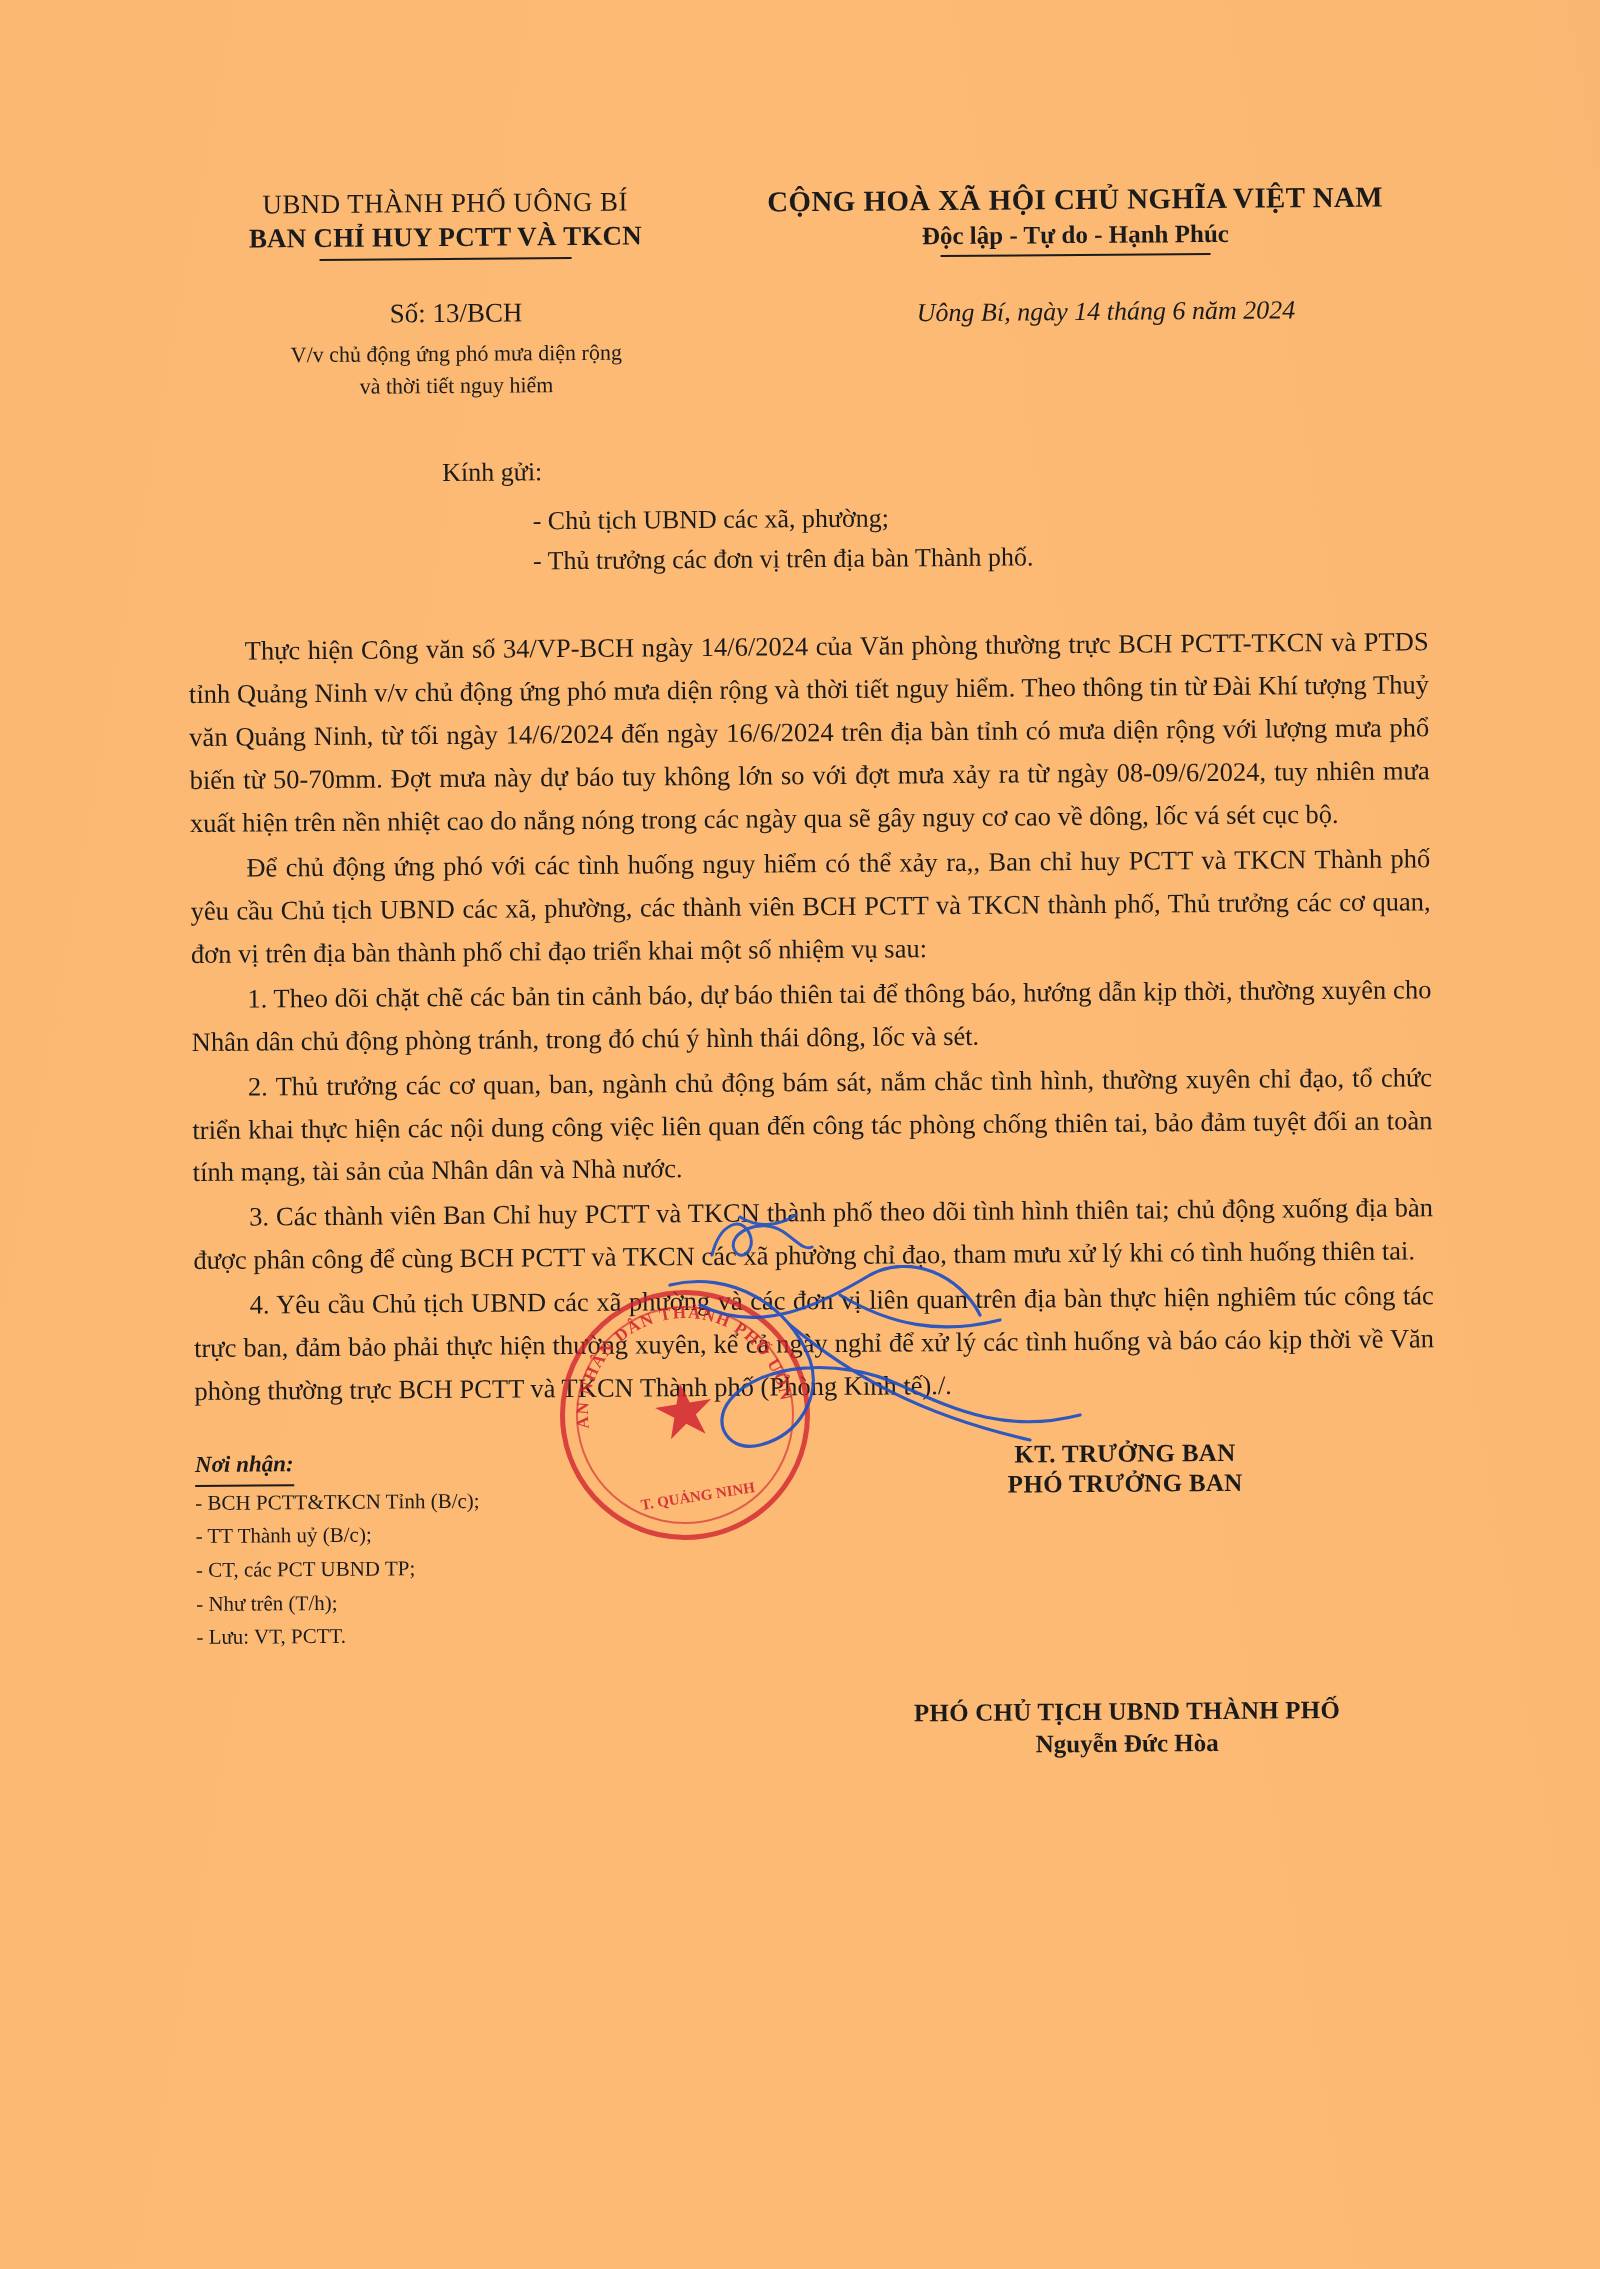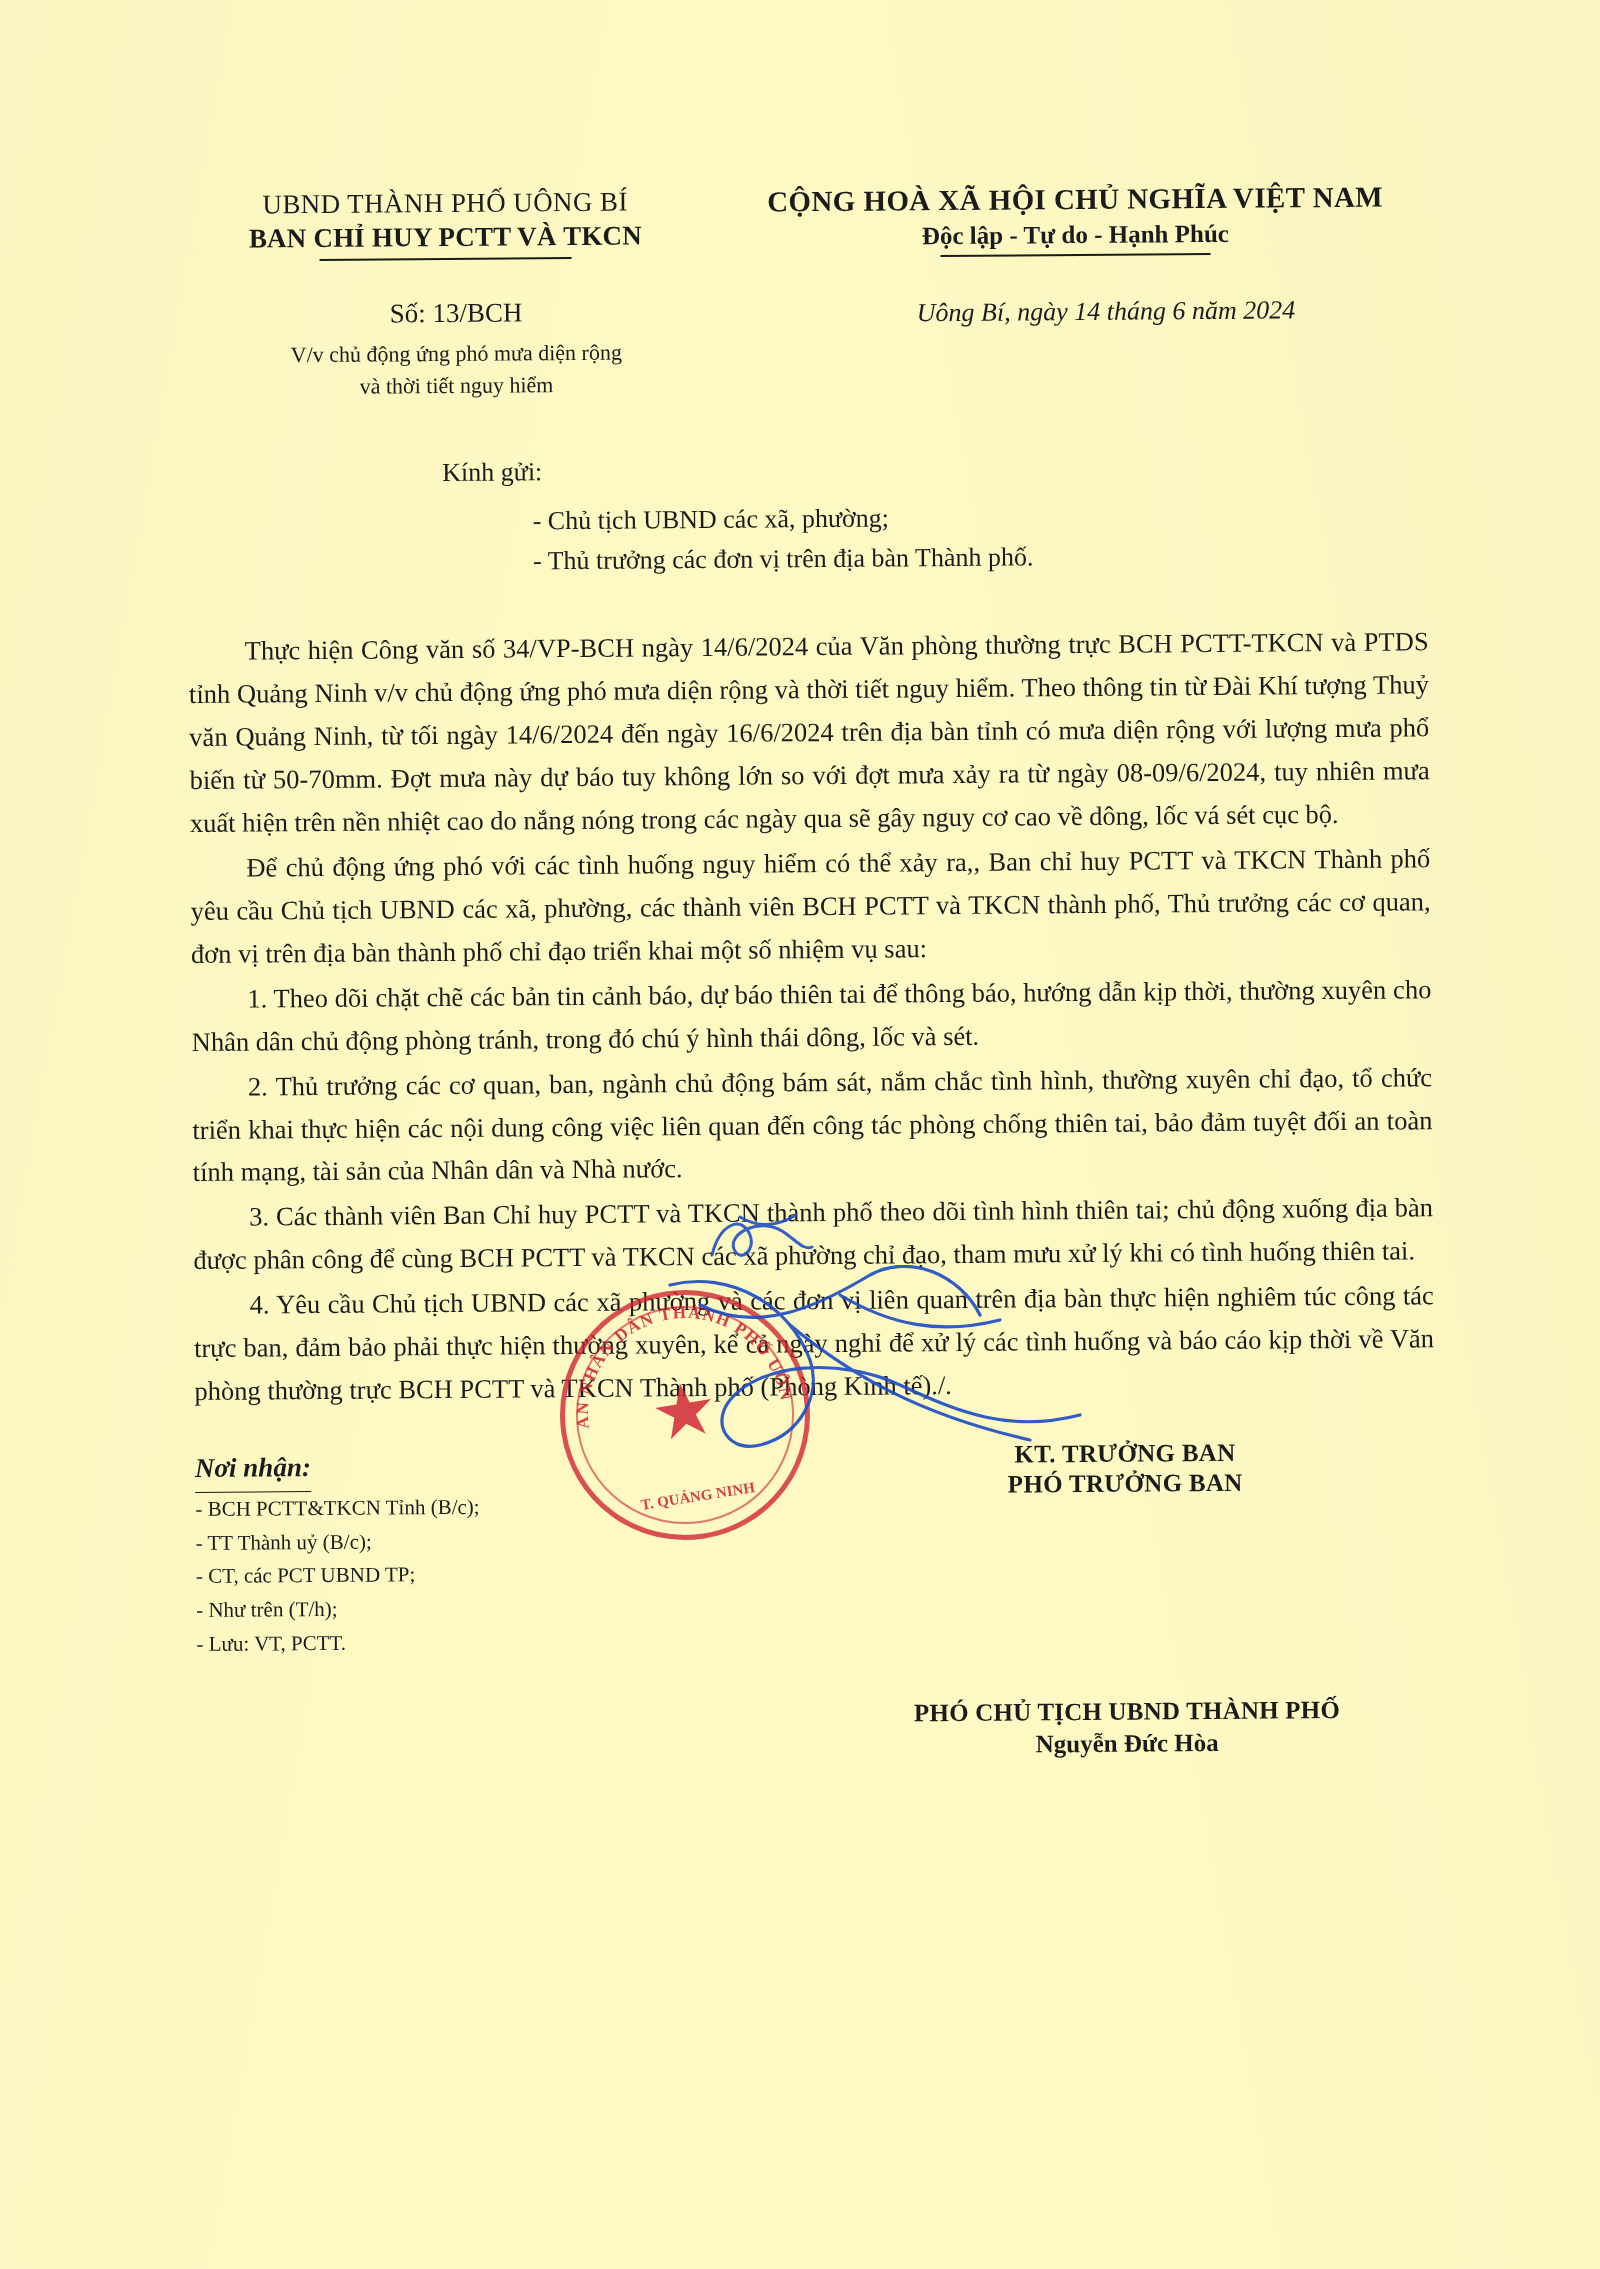--- a/index.html
+++ b/index.html
@@ -11,21 +11,21 @@
     width: 1600px;
     height: 2269px;
     position: relative;
     font-family: "Liberation Serif", serif;
     color: #1b1b1b;
     overflow: hidden;
   }
   .page {
     position: absolute;
     inset: 0;
-    background: #fef9c3;
+    background: #fdba74;
     padding-left: 12px;
   }
   
   .scan-tint {
     position: absolute;
     inset: 0;
     background:
       linear-gradient(100deg, rgba(0,0,0,0.015) 0%, rgba(0,0,0,0) 35%),
       linear-gradient(260deg, rgba(0,0,0,0.02) 0%, rgba(0,0,0,0) 40%);
     pointer-events: none;
@@ -157,21 +157,21 @@
     position: relative;
   }
   .recv {
     width: 560px;
     font-size: 21px;
     line-height: 1.6;
   }
   .recv-title {
     font-weight: bold;
     font-style: italic;
-    font-size: 27px;
+    font-size: 23px;
     margin-bottom: 3px;
     display: inline-block;
     position: relative;
   }
   .recv-title::after {
     content: "";
     position: absolute;
     left: 0;
     right: 0;
     bottom: -3px;

